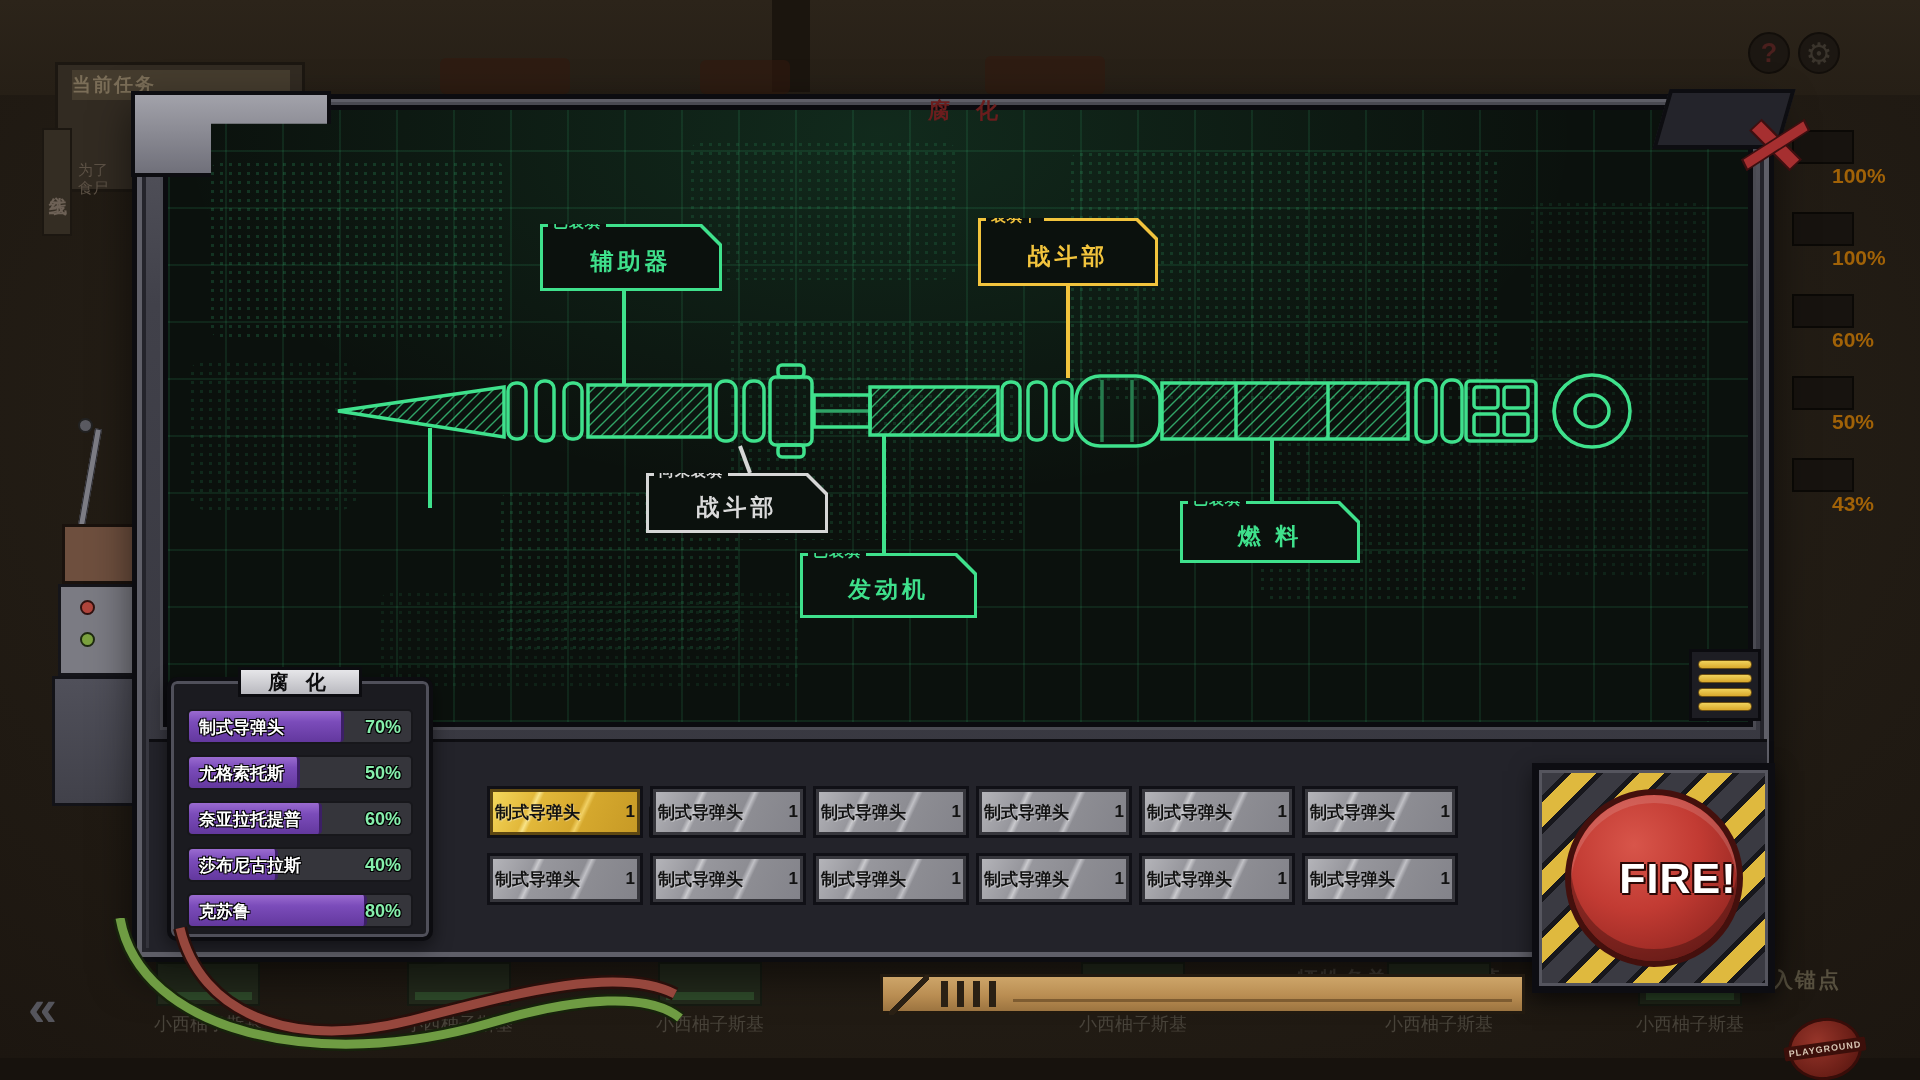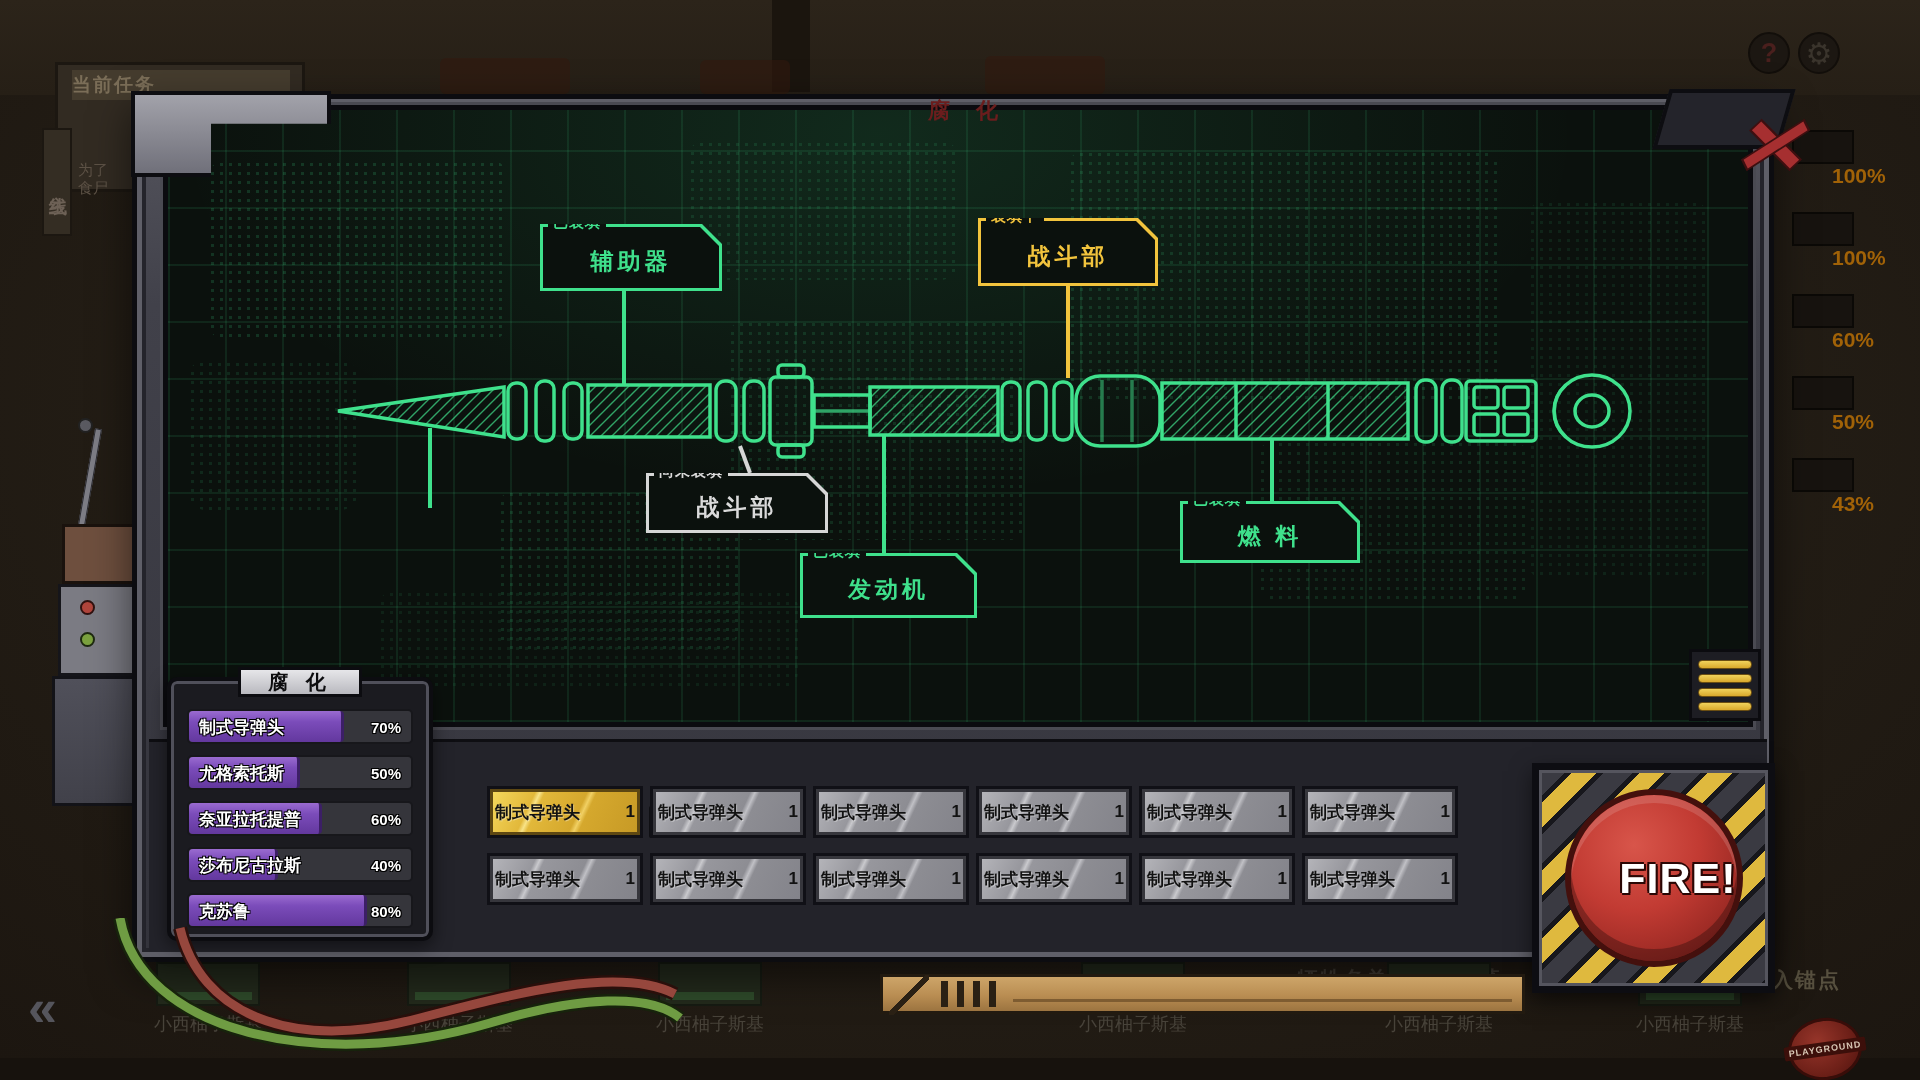--- a/index.html
+++ b/index.html
@@ -110,21 +110,21 @@
     box-shadow:inset 0 0 0 3px #50505a, 0 6px 18px rgba(0,0,0,.5);}
   .corr-head{position:absolute;top:-14px;left:50%;transform:translateX(-50%);width:124px;height:30px;
     background:linear-gradient(180deg,#e6e6e9,#b9b9bf);border:3px solid #0c0c10;color:#0d0d0f;
     font-size:20px;font-weight:bold;text-align:center;line-height:25px;letter-spacing:6px;z-index:2;}
   .corr-list{position:absolute;left:16px;right:16px;top:28px;display:flex;flex-direction:column;gap:11px;}
   .crow{position:relative;height:35px;background:#35353b;border:2px solid #17171b;border-radius:5px;}
   .cfill{position:absolute;left:0;top:0;bottom:0;border-radius:4px;display:block;
     background:linear-gradient(180deg,#9a6bd0 0%,#7b4cba 35%,#63389e 100%);border-right:3px solid #3c1f66;}
   .cname{position:absolute;left:10px;top:50%;transform:translateY(-50%);color:#fff;font-size:17px;font-weight:bold;
     text-shadow:1px 1px 0 #000,-1px 1px 0 #000,1px -1px 0 #000,-1px -1px 0 #000;}
-  .cpct{position:absolute;right:10px;top:50%;transform:translateY(-50%);color:#ffffff;font-size:15px;font-weight:bold;
+  .cpct{position:absolute;right:10px;top:50%;transform:translateY(-50%);color:#86efac;font-size:18px;font-weight:bold;
     text-shadow:1px 1px 0 #000,-1px 1px 0 #000,1px -1px 0 #000,-1px -1px 0 #000;}
 
   
   .slot{position:absolute;width:150px;height:46px;z-index:13;border:3px solid #36363c;outline:3px solid #101016;
     background:linear-gradient(115deg,#b4b4b9 0%,#97979d 26%,#c9c9cd 29%,#97979d 32%,#8d8d93 58%,#c0c0c5 61%,#8d8d93 64%,#83838a 100%);
     display:flex;align-items:center;justify-content:space-between;padding:0 2px;}
   .slot.sel{background:linear-gradient(115deg,#f4d75c 0%,#e2b83a 26%,#f8e387 29%,#e2b83a 32%,#d5a82d 58%,#f1d063 61%,#d5a82d 64%,#c79a26 100%);
     border-color:#5d4712;}
   .s-label{font-size:17px;font-weight:bold;color:#121212;text-shadow:1px 1px 0 rgba(255,255,255,.35);}
   .s-count{font-size:17px;font-weight:bold;color:#121212;}

